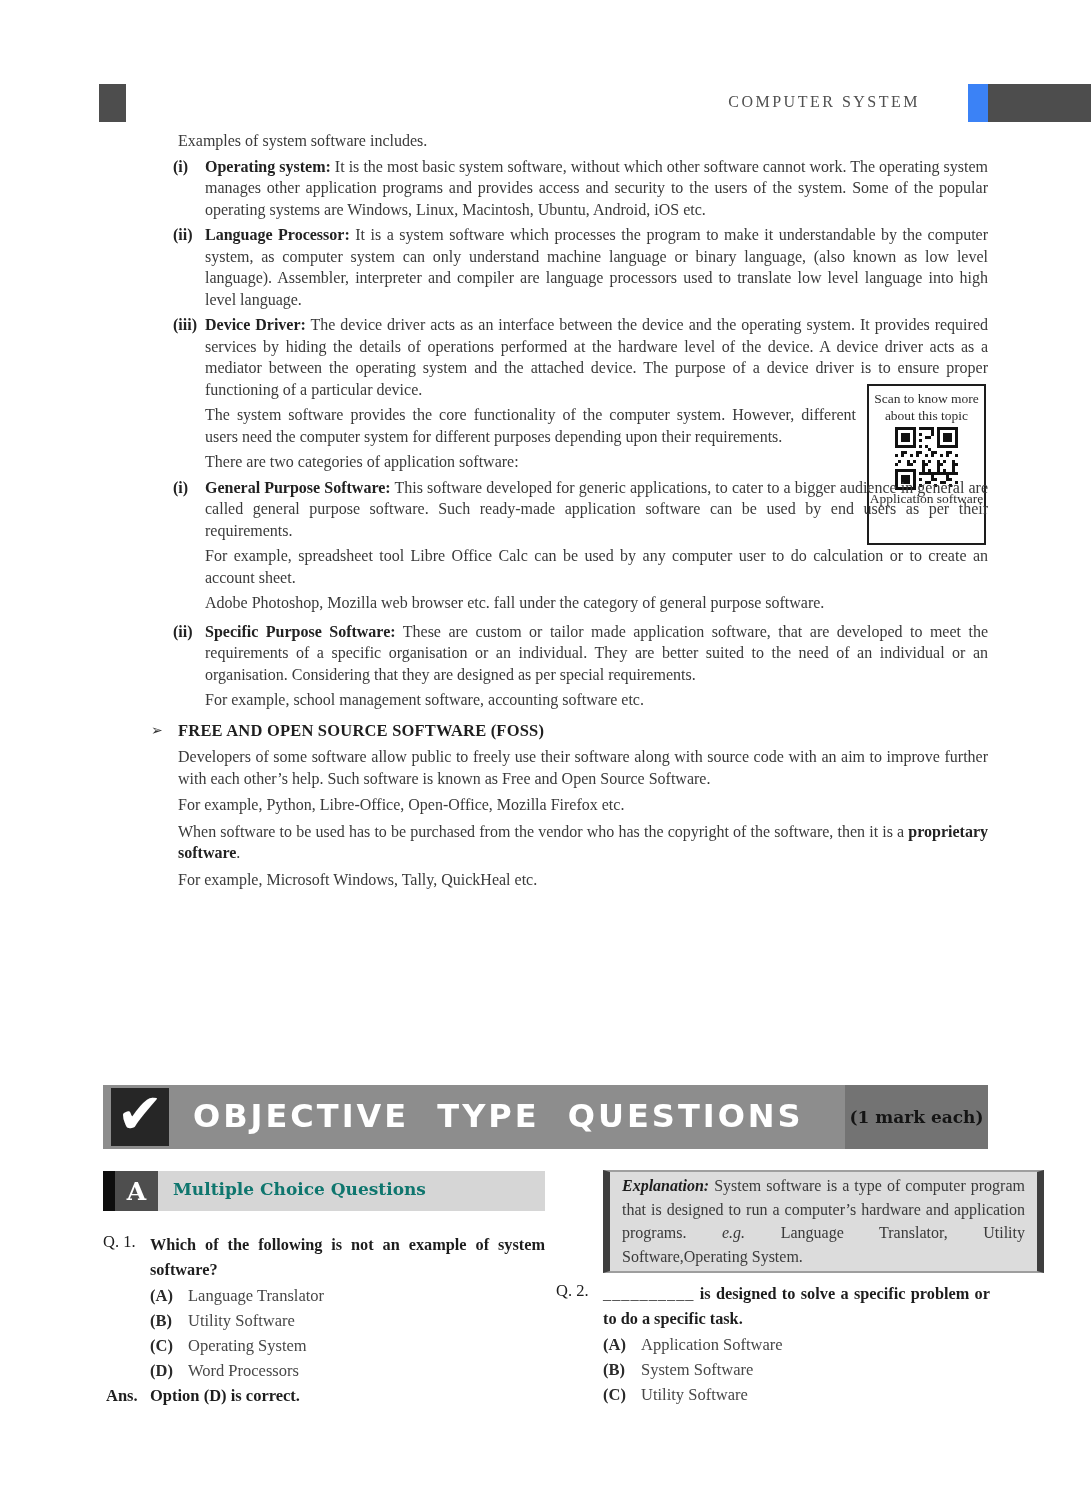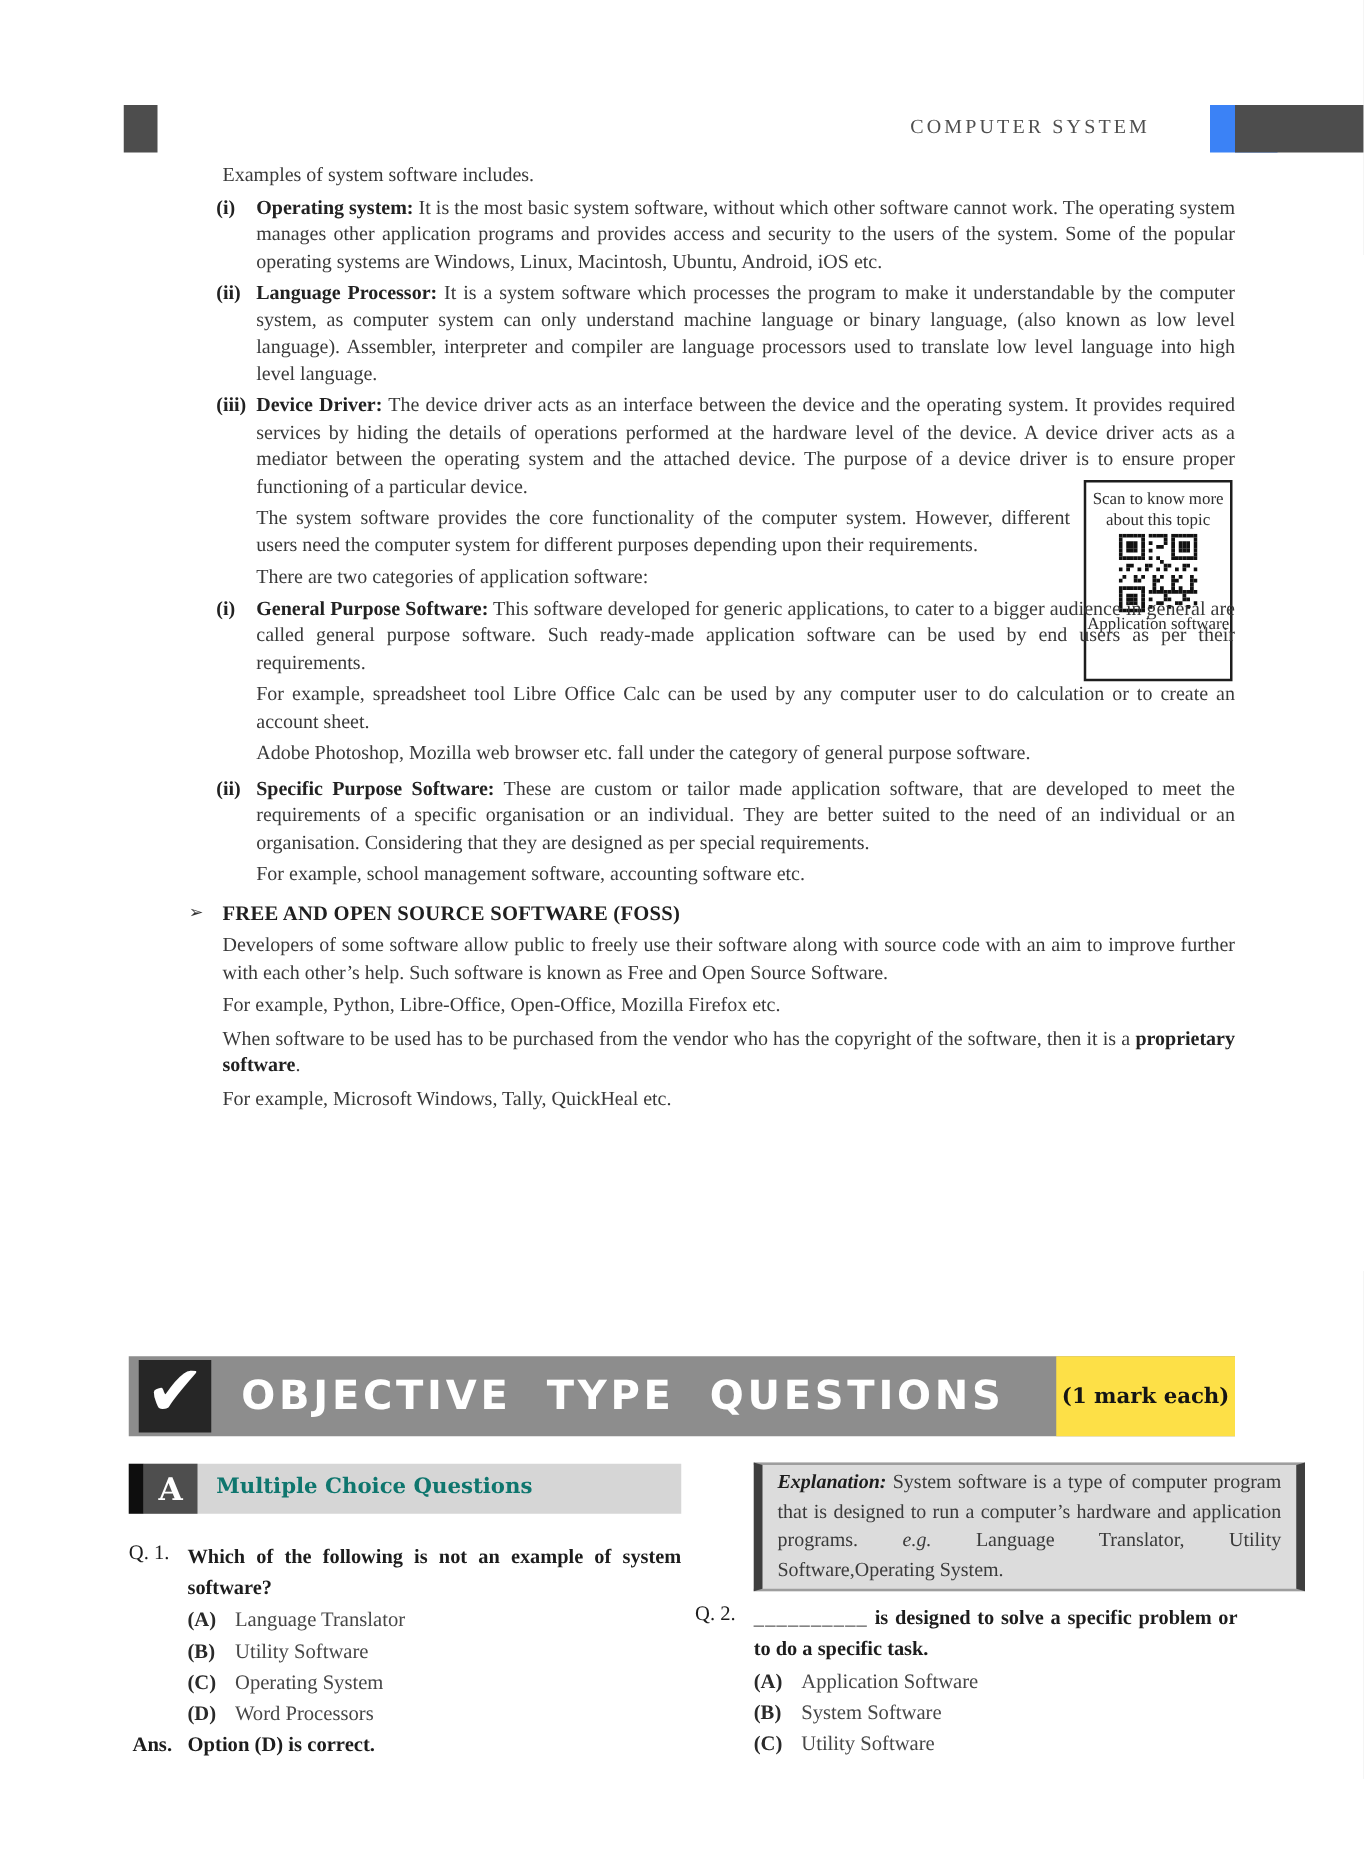--- a/index.html
+++ b/index.html
@@ -43,21 +43,21 @@
   .foss-h .arrow { position:absolute; left:48px; top:0; font-family:"DejaVu Sans", sans-serif; font-weight:normal; font-size:14px; color:#333; }
   .foss p { margin:5px 0 5px 75px; }
 
   
   .banner { position:absolute; left:103px; top:1085px; width:885px; height:64px; background:#8d8d8d; }
   .check-sq { position:absolute; left:8px; top:3px; width:58px; height:58px; background:#262626;
     display:flex; align-items:center; justify-content:center; }
   .check-sq .chk { color:#fff; font-family:"DejaVu Sans", sans-serif; font-size:56px; line-height:1; transform:translateY(-3px); }
   .banner-title { position:absolute; left:90px; top:12px; font-family:"DejaVu Sans", sans-serif; font-weight:bold;
     font-size:32px; color:#ffffff; letter-spacing:3px; word-spacing:14px; }
-  .banner-marks { position:absolute; right:0; top:0; width:143px; height:64px; background:#fde047;
+  .banner-marks { position:absolute; right:0; top:0; width:143px; height:64px; background:#737373;
     display:flex; align-items:center; justify-content:center;
     font-family:"DejaVu Serif", serif; font-weight:bold; font-size:17px; color:#141414; }
 
   
   .col-left { position:absolute; left:103px; top:1171px; width:442px; }
   .col-right { position:absolute; left:556px; top:1170px; width:434px; }
   .mcq-head { position:relative; height:40px; background:#d6d6d6; }
   .mcq-head .strip { position:absolute; left:0; top:0; width:12px; height:40px; background:#0e0e0e; }
   .mcq-head .a-sq { position:absolute; left:12px; top:0; width:43px; height:40px; background:#4e4e4e;
     display:flex; align-items:center; justify-content:center;

